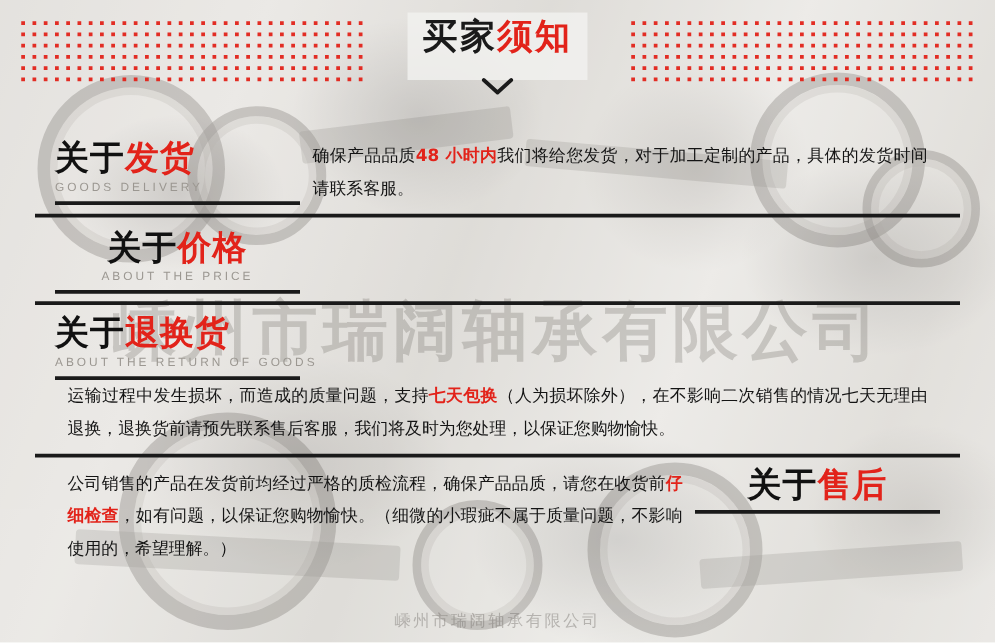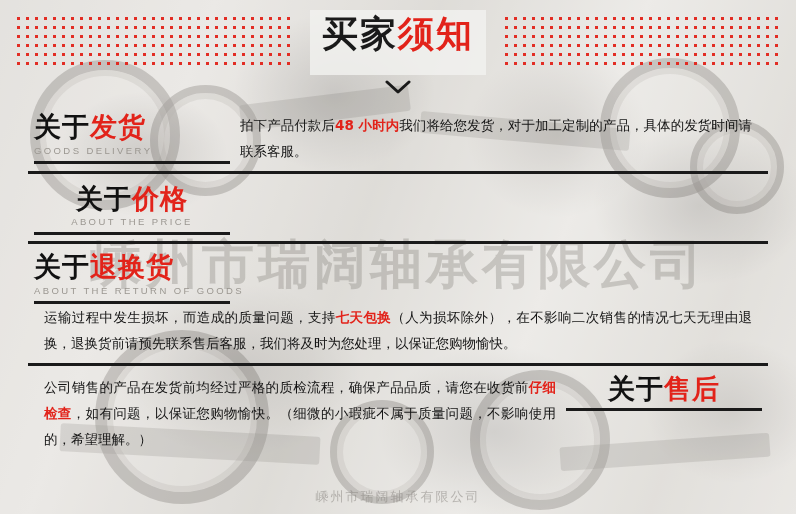--- a/index.html
+++ b/index.html
@@ -116,41 +116,41 @@
     position: absolute;
     left: 0;
     right: 0;
     top: 10px;
     text-align: center;
   }
   .title {
     display: inline-block;
     position: relative;
     font-family: "DejaVu Sans", sans-serif;
-    font-size: 36px;
+    font-size: 28px;
     font-weight: bold;
     letter-spacing: 2px;
     color: #1a1a1a;
     padding: 0 12px;
     background: rgba(242,241,239,0.82);
   }
   .title .red { color: #e2231a; }
   .title-caret {
     display: block;
     margin: 2px auto 0;
     width: 26px;
     height: 14px;
   }
 
   
   .section {
     position: relative;
     display: flex;
     align-items: flex-start;
-    padding: 0 34px;
+    padding: 0 44px;
     box-sizing: border-box;
   }
 
   .label-block {
     flex: 0 0 auto;
     width: 196px;
     box-sizing: border-box;
   }
   .label-block.right { text-align: center; }
 
@@ -244,21 +244,21 @@
 
   <div class="section sec-delivery">
     <div class="label-block">
       <div class="label-cn">
         <span>关于</span><span class="red">发货</span>
       </div>
       <div class="label-en">GOODS DELIVERY</div>
       <div class="label-rule"></div>
     </div>
     <div class="body-text">
-      <span>拍下产品付款后</span><span class="red">48 小时内</span><span>我们将给您发货，对于加工定制的产品，具体的发货时间请联系客服。</span>
+      <span>确保产品品质</span><span class="red">48 小时内</span><span>我们将给您发货，对于加工定制的产品，具体的发货时间请联系客服。</span>
     </div>
   </div>
 
   <div class="divider"></div>
 
   <div class="section sec-price">
     <div class="label-block right">
       <div class="label-cn">
         <span>关于</span><span class="red">价格</span>
       </div>

